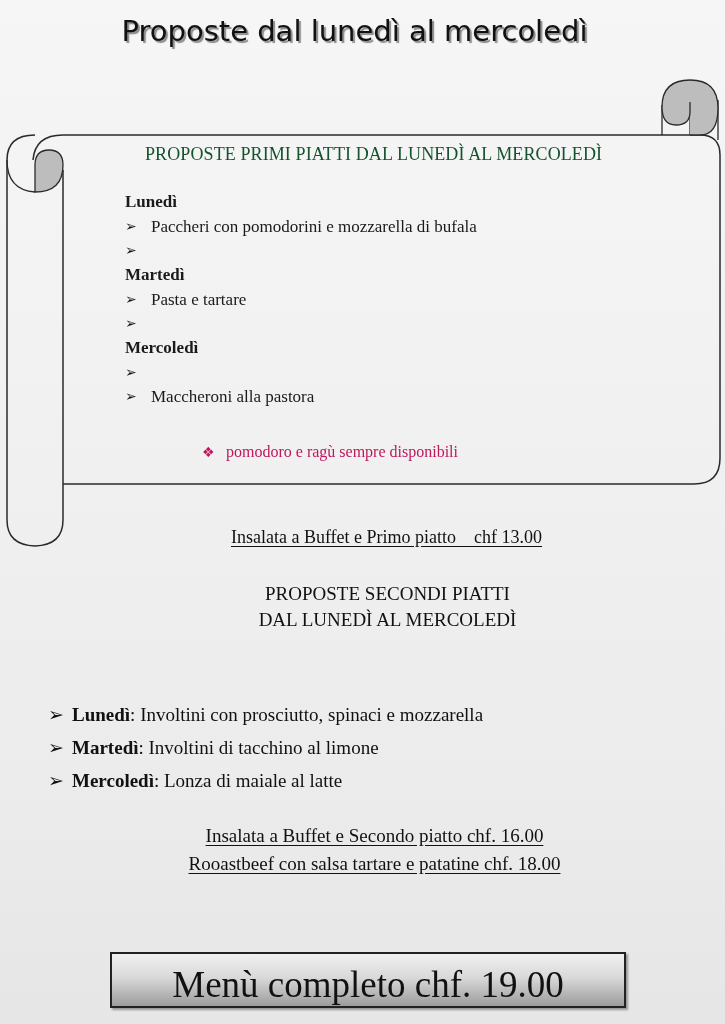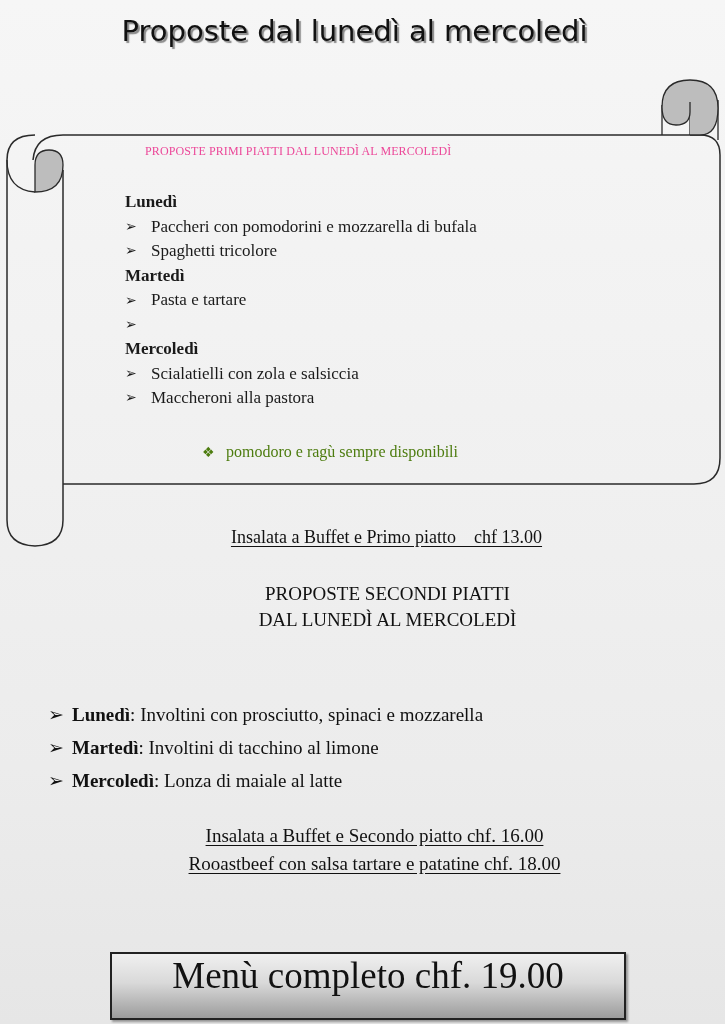--- a/index.html
+++ b/index.html
@@ -26,22 +26,22 @@
       color: #111;
       text-shadow: 2px 2px 1px #8a8a8a;
       letter-spacing: 0px;
       margin-left: -8px;
     }
 
     svg.scroll { left: 0; top: 0; }
 
     .scroll-heading {
       left: 145px; top: 144px;
-      font-size: 12px;
-      color: #ec4899;
+      font-size: 18px;
+      color: #14532d;
       letter-spacing: 0.1px;
       white-space: nowrap;
     }
 
     .primi-list {
       left: 125px; top: 190px;
       font-size: 17px;
       line-height: 24.6px;
       color: #1a1a1a;
     }
@@ -57,21 +57,21 @@
     .arrow {
       display: inline-block;
       width: 26px;
       font-size: 14px;
       line-height: 24px;
     }
 
     .note {
       left: 202px; top: 443px;
       font-size: 16px;
-      color: #4d7c0f;
+      color: #be185d;
       white-space: nowrap;
     }
     .note .diamond {
       display: inline-block;
       width: 24px;
       font-size: 14px;
     }
 
     .price-line-1 {
       left: 0; top: 527px; width: 773px;
@@ -120,27 +120,27 @@
       margin-left: 12px;
     }
     .price-block .line {
       text-decoration: underline;
       text-underline-offset: 3px;
       white-space: nowrap;
     }
 
     .menu-box {
       left: 110px; top: 952px;
-      width: 516px; height: 68px;
+      width: 516px; height: 56px;
       border: 2px solid #222;
       box-sizing: border-box;
       background: linear-gradient(180deg, #f0f0f0 0%, #d9d9d9 45%, #9c9c9c 100%);
       box-shadow: 2px 2px 2px rgba(0,0,0,0.35);
       display: flex;
-      align-items: flex-start;
+      align-items: flex-end;
       justify-content: center;
     }
     .menu-box span {
       font-size: 37px;
       color: #111;
       white-space: nowrap;
     }
   </style>
 </head>
 <body>
@@ -171,36 +171,34 @@
 <div class="abs scroll-heading">PROPOSTE PRIMI PIATTI DAL LUNEDÌ AL MERCOLEDÌ</div>
 
 <div class="abs primi-list">
   <div class="day-heading">Lunedì</div>
   <div class="dish">
     <span class="arrow">➢</span>
     <span>Paccheri con pomodorini e mozzarella di bufala</span>
   </div>
   <div class="dish">
     <span class="arrow">➢</span>
-    <span>Spaghetti tricolore</span>
   </div>
 
   <div class="day-heading">Martedì</div>
   <div class="dish">
     <span class="arrow">➢</span>
     <span>Pasta e tartare</span>
   </div>
   <div class="dish">
     <span class="arrow">➢</span>
   </div>
 
   <div class="day-heading">Mercoledì</div>
   <div class="dish">
     <span class="arrow">➢</span>
-    <span>Scialatielli con zola e salsiccia</span>
   </div>
   <div class="dish">
     <span class="arrow">➢</span>
     <span>Maccheroni alla pastora</span>
   </div>
 </div>
 
 <div class="abs note">
   <span class="diamond">❖</span><span>pomodoro e ragù sempre disponibili</span>
 </div>

